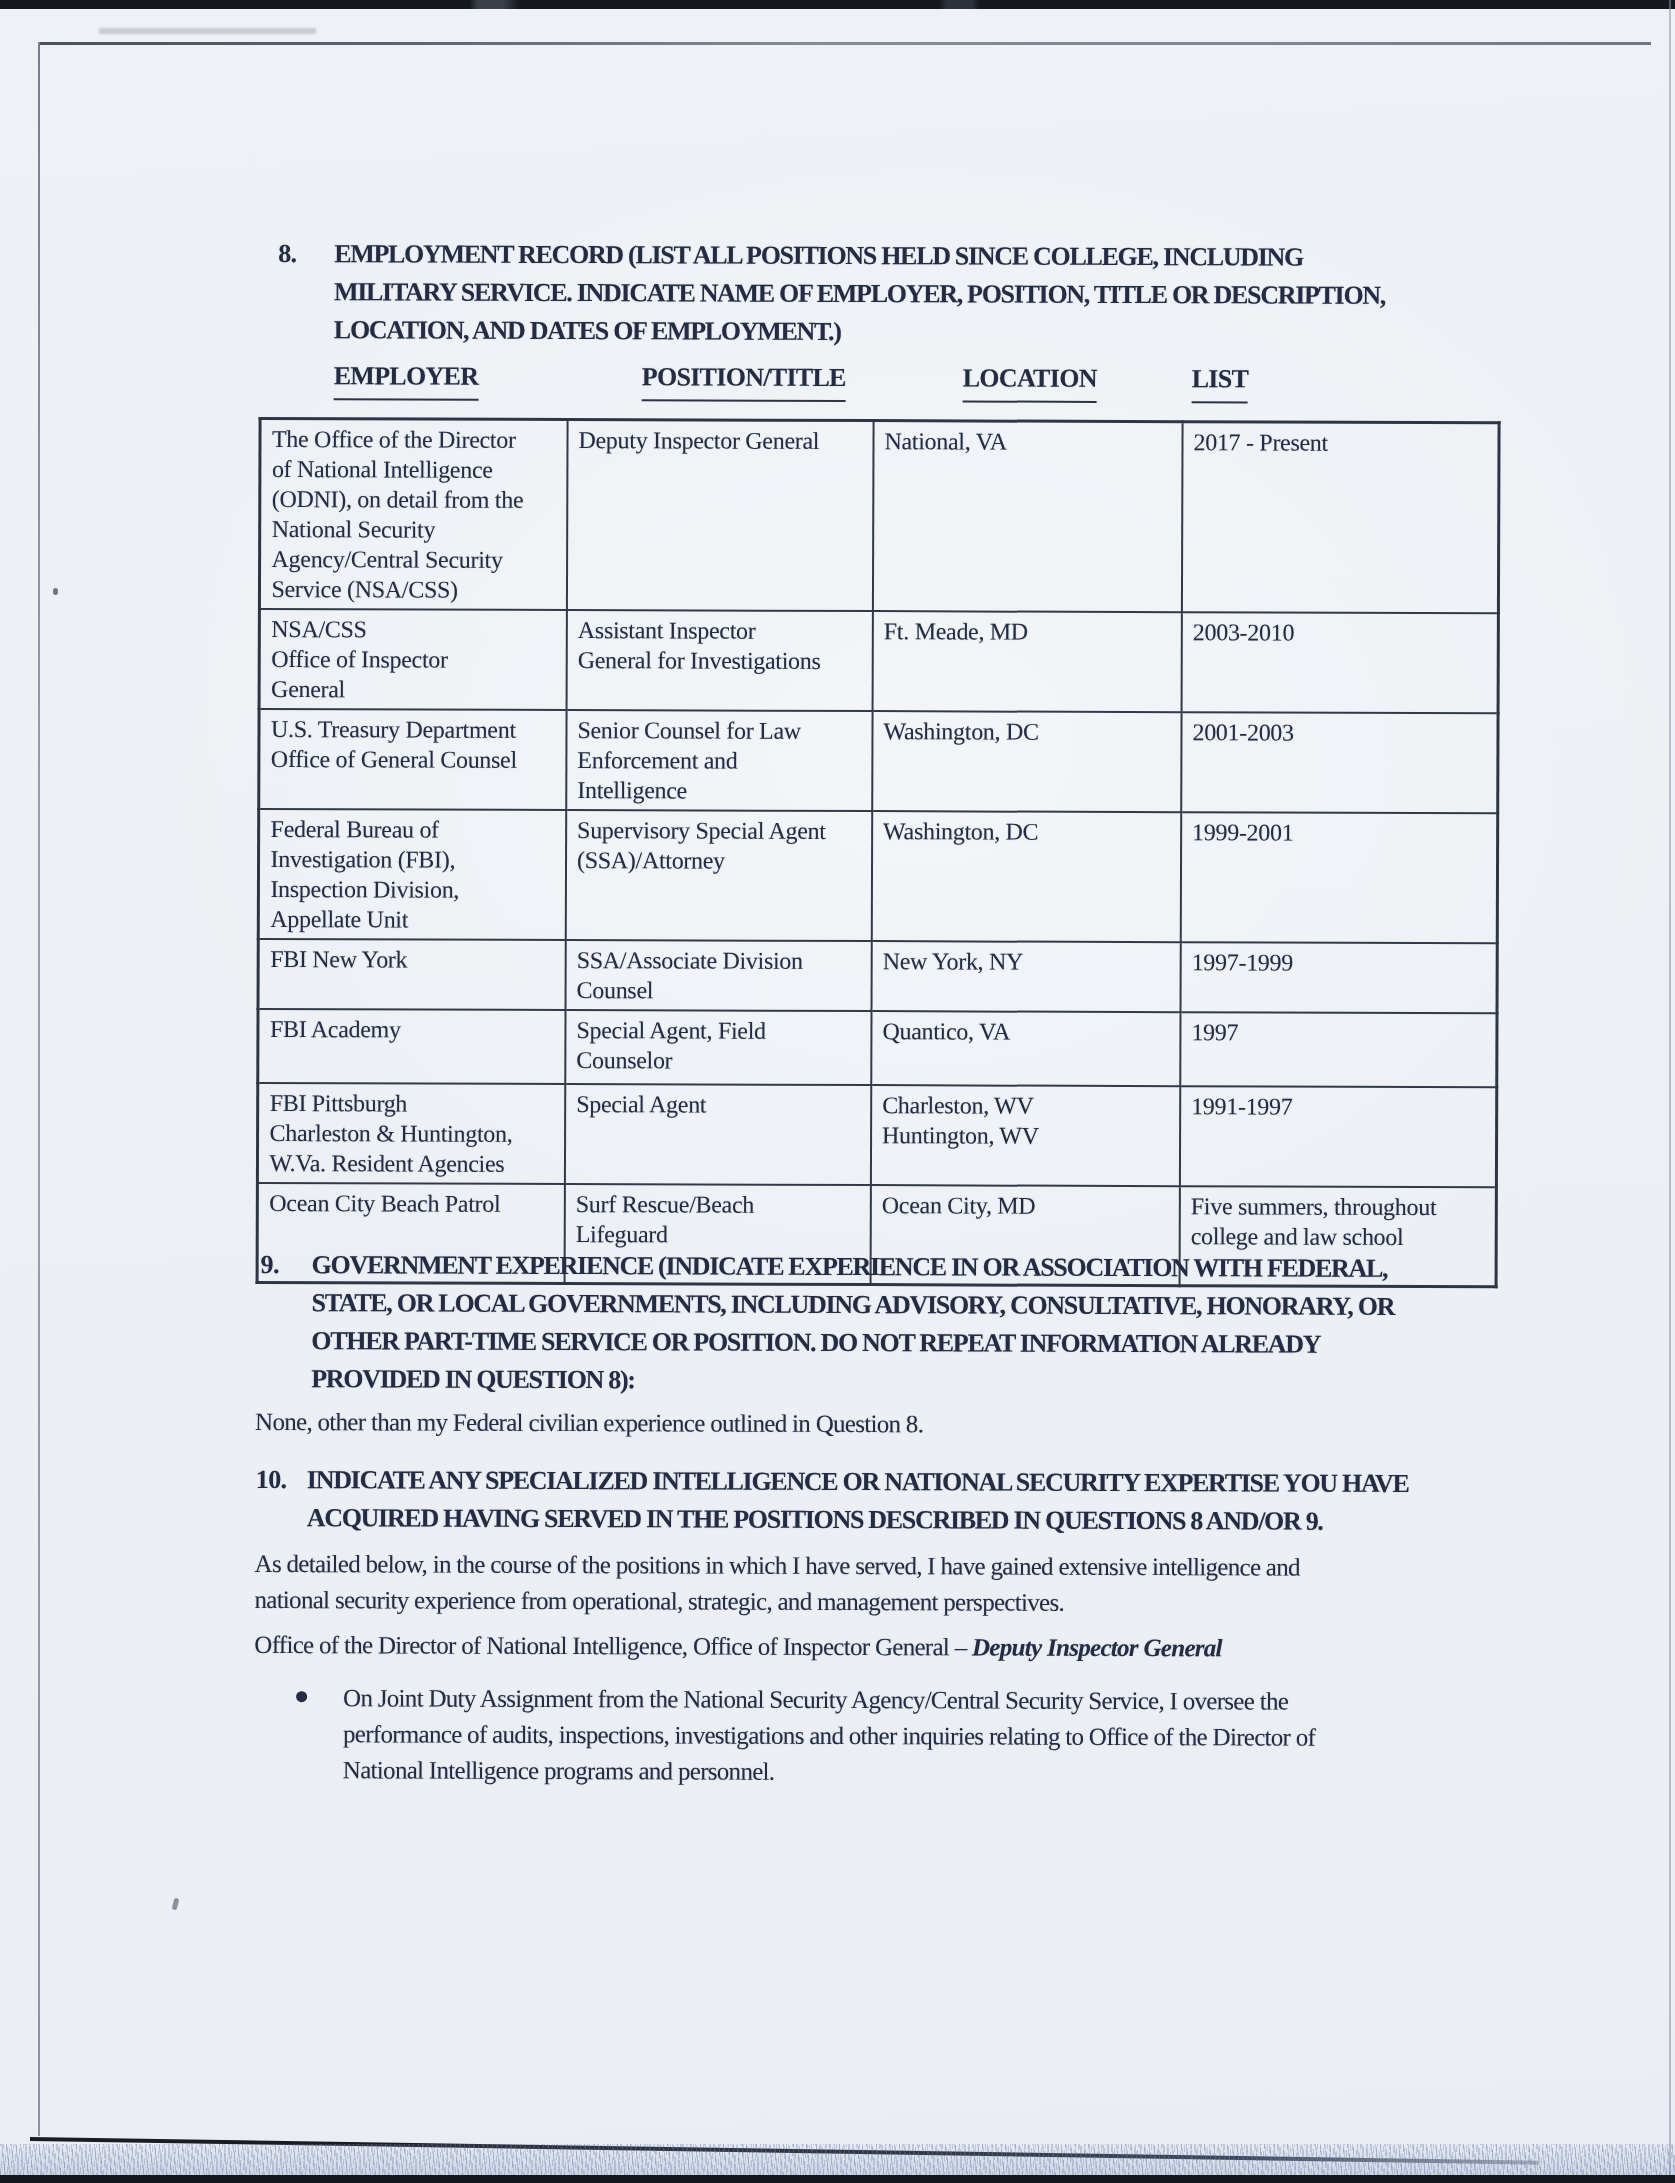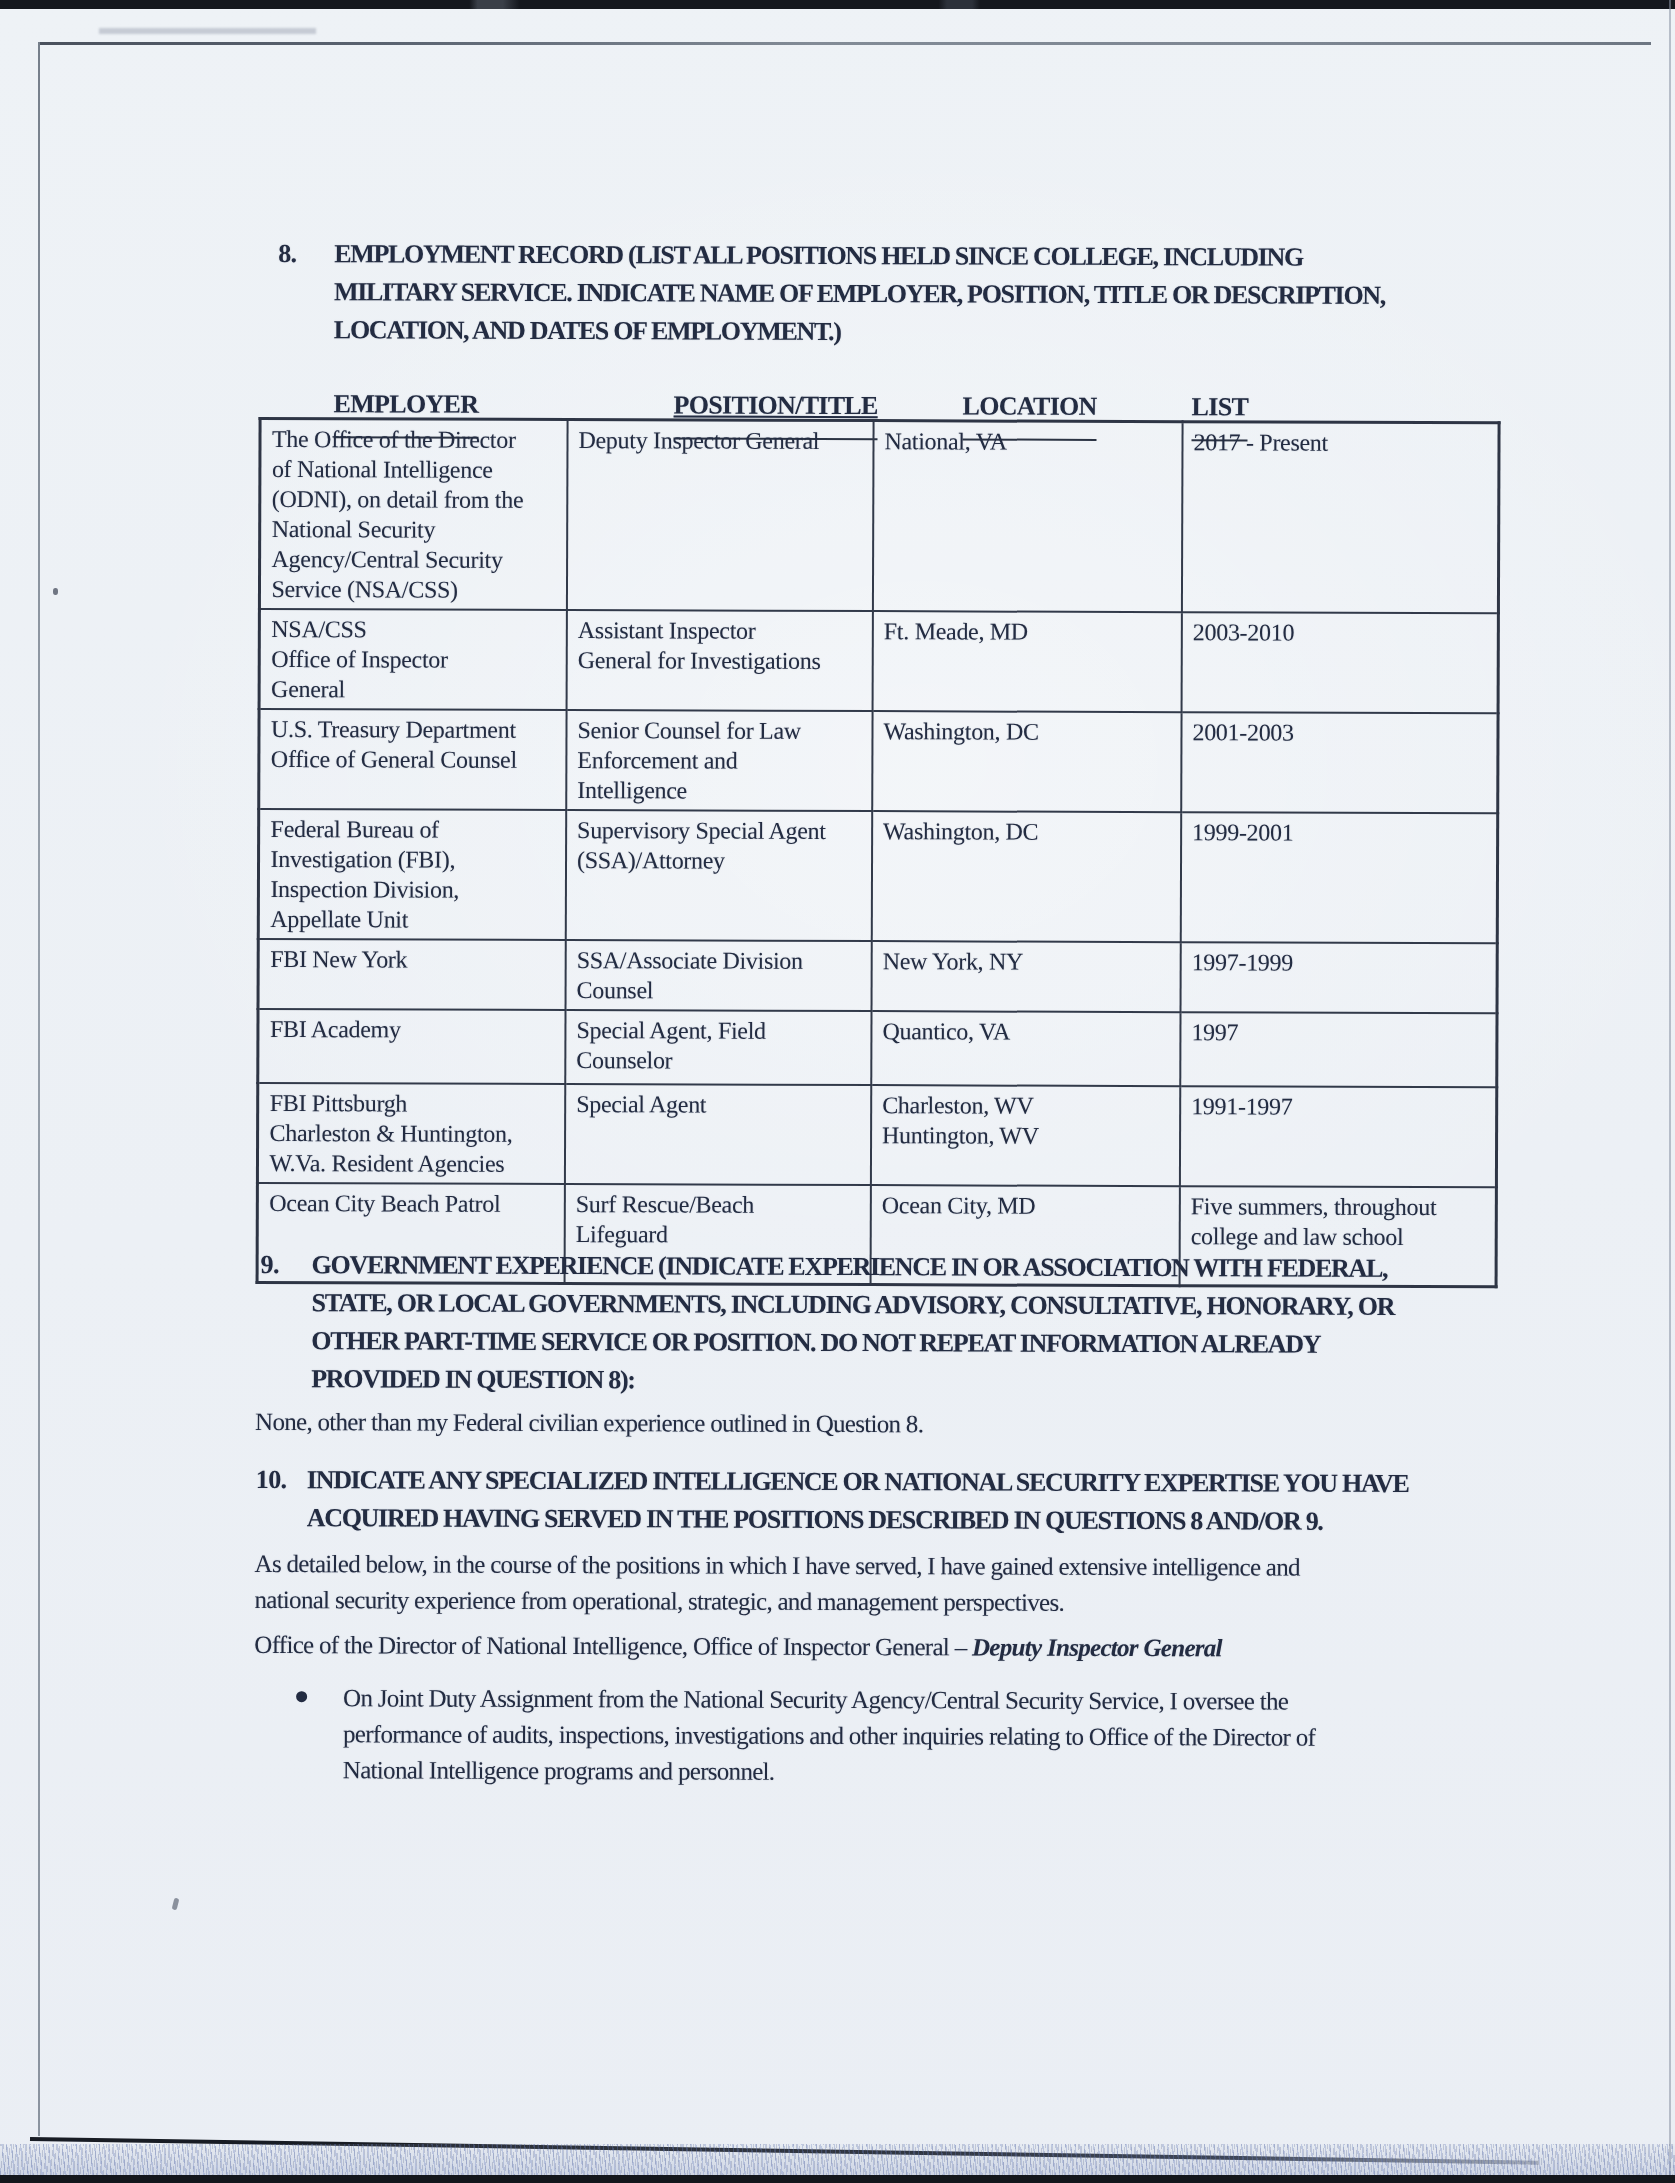--- a/index.html
+++ b/index.html
@@ -35,21 +35,21 @@
   .speck-1{position:absolute;left:53px;top:588px;width:4.6px;height:6.6px;border-radius:50%;background:#3a4152;opacity:.7;}
   .speck-2{position:absolute;left:173px;top:1898px;width:5.3px;height:12px;border-radius:2.6px;transform:rotate(14deg);background:#4a5162;opacity:.6;}
 
   
   .content{position:absolute;inset:0;transform:rotate(0.2deg);transform-origin:50% 40%;}
   .txt{text-shadow:0 0 1.3px rgba(40,52,84,0.28);}
   .q-number{position:absolute;font-size:26px;font-weight:bold;letter-spacing:-0.7px;line-height:38px;}
   .q-text{position:absolute;font-size:26px;font-weight:bold;letter-spacing:-1.3px;line-height:38px;white-space:pre-line;}
   .body-text{position:absolute;font-size:25px;letter-spacing:-0.7px;line-height:36px;white-space:pre-line;}
   .col-header{position:absolute;top:363px;font-size:26px;font-weight:bold;letter-spacing:-0.7px;
-    border-bottom:2.6px solid #2c3444;padding-bottom:17px;margin-top:28px;}
+    border-bottom:2.6px solid #2c3444;padding-bottom:7px;}
 
   table.emp{position:absolute;left:257px;top:419px;width:1240px;border-collapse:collapse;table-layout:fixed;
     border:3.3px solid #2e3545;}
   table.emp td{border:2px solid #323a4a;vertical-align:top;
     padding:4px 8px 4px 10.5px;font-size:24px;letter-spacing:-0.3px;line-height:30px;white-space:pre-line;
     text-shadow:0 0 1.3px rgba(40,52,84,0.28);}
   table.emp tr:nth-child(1){height:184px;}
   table.emp tr:nth-child(2){height:91px;}
   table.emp tr:nth-child(3){height:97px;}
   table.emp tr:nth-child(4){height:116px;}
@@ -80,21 +80,21 @@
   <div class="speck-2"></div>
 
   <div class="content">
 
     <span class="q-number txt" style="left:276px;top:237px;">8.</span>
     <div class="q-text txt" style="left:332px;top:237px;width:1198px;">EMPLOYMENT RECORD (LIST ALL POSITIONS HELD SINCE COLLEGE, INCLUDING
 MILITARY SERVICE.  INDICATE NAME OF EMPLOYER, POSITION, TITLE OR DESCRIPTION,
 LOCATION, AND DATES OF EMPLOYMENT.)</div>
 
     <span class="col-header txt" style="left:332px;">EMPLOYER</span>
-    <span class="col-header txt" style="left:672px;text-decoration:underline;">POSITION/TITLE</span>
+    <span class="col-header txt" style="left:640px;">POSITION/TITLE</span>
     <span class="col-header txt" style="left:961px;">LOCATION</span>
     <span class="col-header txt" style="left:1190px;">LIST</span>
 
     <table class="emp">
       <colgroup>
         <col style="width:307px">
           <col style="width:306px">
           <col style="width:309px">
           <col style="width:317px">
       </colgroup>

